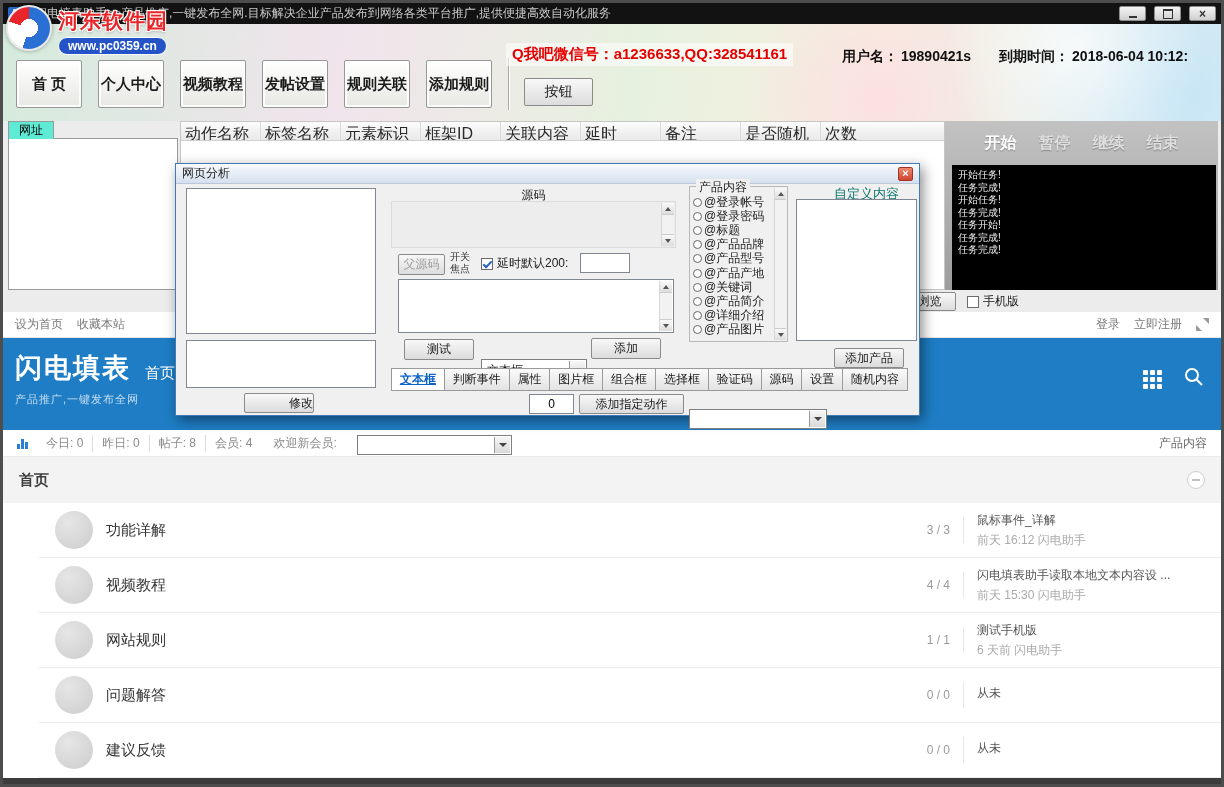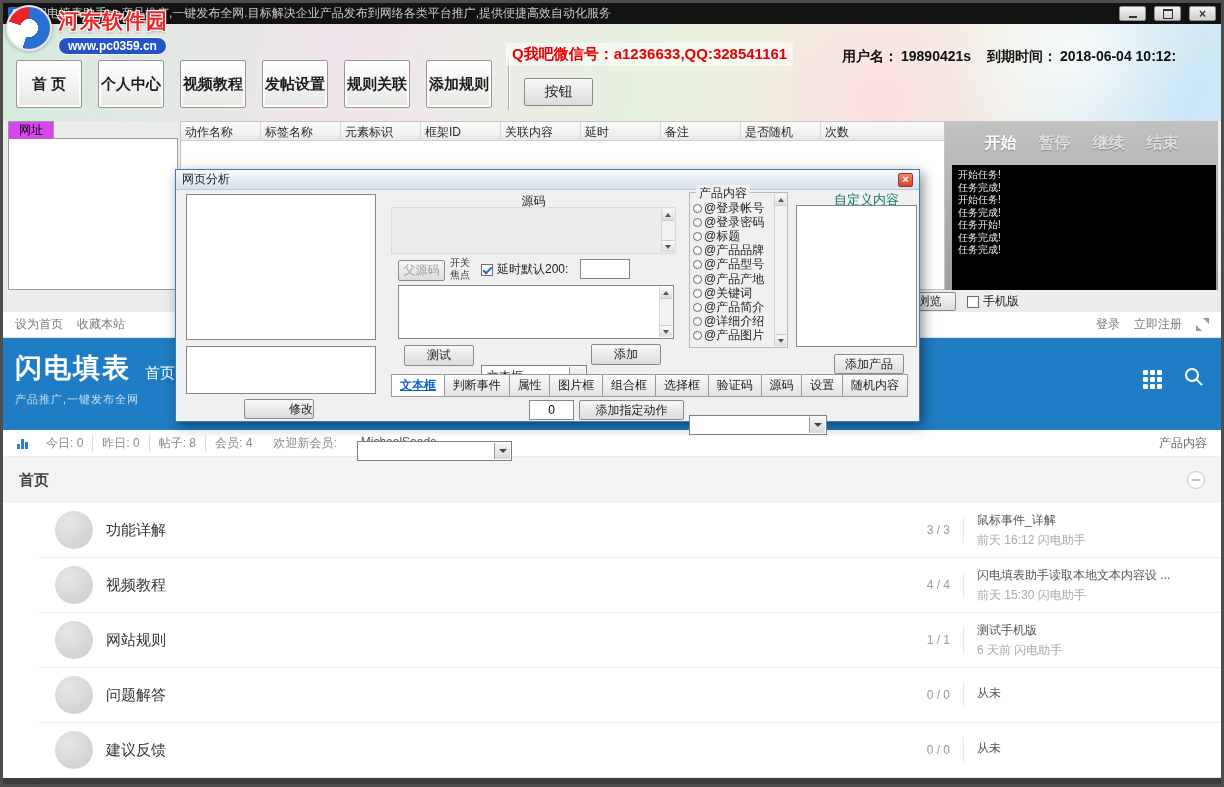--- a/index.html
+++ b/index.html
@@ -24,38 +24,38 @@
  radial-gradient(circle at 88% 25%, rgba(255,255,255,.75), rgba(255,255,255,0) 12%),
  radial-gradient(circle at 72% 78%, rgba(255,214,228,.6), rgba(255,214,228,0) 16%),
  radial-gradient(circle at 96% 68%, rgba(188,226,248,.7), rgba(188,226,248,0) 14%),
  linear-gradient(100deg,#d4ebdc,#f1e4ec 28%,#e7f1df 52%,#f7efdf 72%,#dcedf3 100%);}
 .nav{position:absolute;left:13px;top:36px;display:flex;gap:16px;}
 .nav-btn{width:66px;height:48px;background:linear-gradient(#ffffff,#e7e7e3);border:1px solid #979797;border-radius:2px;box-shadow:inset 0 0 0 2px rgba(255,255,255,.85);font-size:15px;font-weight:bold;color:#1c1c1c;display:flex;align-items:center;justify-content:center;white-space:nowrap;}
 .nav-sep{position:absolute;left:505px;top:34px;width:1px;height:52px;background:#a9a9a9;box-shadow:1px 0 0 #fff;}
 .btn3d{background:linear-gradient(#f8f8f8,#dcdcdc);border:1px solid #8a8a8a;border-radius:2px;font-size:12px;color:#1a1a1a;display:flex;align-items:center;justify-content:center;}
 .btn-test{position:absolute;left:521px;top:54px;width:69px;height:28px;font-size:14px;}
 .contact{position:absolute;left:503px;top:19px;background:rgba(255,255,255,.55);padding:2px 6px;color:#e60000;font-weight:bold;font-size:15px;white-space:nowrap;}
-.userinfo{position:absolute;left:839px;top:24px;width:379px;display:flex;gap:16px;font-size:14px;font-weight:bold;color:#101010;white-space:nowrap;overflow:hidden;}
+.userinfo{position:absolute;left:839px;top:24px;width:379px;display:flex;gap:28px;font-size:14px;font-weight:bold;color:#101010;white-space:nowrap;overflow:hidden;}
 .ui-pair{display:flex;gap:3px;}
 
 
 .watermark{position:absolute;left:6px;top:5px;z-index:950;display:flex;align-items:flex-start;gap:6px;}
 .wm-logo{width:46px;height:46px;border-radius:50%;border:2px solid #e8e8e8;box-shadow:0 0 4px rgba(0,0,0,.35);
 background:radial-gradient(circle at 50% 50%, #fff 0 9px, transparent 9px), conic-gradient(#2a6fd4 0 55%, #ffffff 55% 80%, #e8262a 80% 100%);}
 .wm-text{display:flex;flex-direction:column;align-items:flex-start;padding-top:2px;}
 .wm-name{font-size:21px;font-weight:bold;color:#e8262a;letter-spacing:1px;
 text-shadow:-1px -1px 0 #fff,1px -1px 0 #fff,-1px 1px 0 #fff,1px 1px 0 #fff,0 2px 3px rgba(0,0,0,.25);}
 .wm-url{margin-top:2px;background:#2353c6;color:#fff;font-size:12px;font-weight:bold;padding:1px 9px;border-radius:9px;border:1px solid #fff;}
 
 
-.url-tab{position:absolute;left:8px;top:121px;width:46px;height:18px;background:#d946ef;border:1px solid #9a9a9a;border-bottom:none;font-size:12px;display:flex;align-items:center;justify-content:center;z-index:2;}
+.url-tab{position:absolute;left:8px;top:121px;width:46px;height:18px;background:#5eead4;border:1px solid #9a9a9a;border-bottom:none;font-size:12px;display:flex;align-items:center;justify-content:center;z-index:2;}
 .url-box{position:absolute;left:8px;top:138px;width:170px;height:152px;background:#fff;border:1px solid #9a9a9a;}
 .table{position:absolute;left:180px;top:121px;width:765px;height:169px;background:#fff;border:1px solid #c6c6c6;}
 .thead{display:flex;height:19px;background:linear-gradient(#fcfcfc,#e9e9e9);border-bottom:1px solid #cfcfcf;}
-.th{width:80px;flex:none;border-right:1px solid #d9d9d9;font-size:12px;color:#2a2a2a;padding:2px 0 0 4px;white-space:nowrap;overflow:hidden;}
+.th{width:80px;flex:none;border-right:1px solid #d9d9d9;font-size:16px;color:#2a2a2a;padding:2px 0 0 4px;white-space:nowrap;overflow:hidden;}
 .th:last-child{flex:1;border-right:none;}
 .rpanel{position:absolute;left:945px;top:121px;width:273px;height:169px;background:linear-gradient(#c2c2c2,#9d9d9d);}
 .rp-controls{height:44px;display:flex;align-items:center;justify-content:center;gap:22px;font-size:16px;font-weight:bold;}
 .rp-btn{color:#dedede;text-shadow:0 1px 1px rgba(0,0,0,.3);}
 .rp-btn.active{color:#fff;}
 .console{position:absolute;left:7px;top:44px;width:264px;height:125px;background:#000;color:#efefef;font-size:10px;line-height:12.5px;padding:4px 6px;overflow:hidden;}
 .btn-browse{position:absolute;left:903px;top:292px;width:53px;height:19px;z-index:10;}
 .mobile{position:absolute;left:967px;top:293px;display:flex;align-items:center;gap:4px;font-size:12px;color:#222;}
 .checkbox{width:12px;height:12px;background:#fff;border:1px solid #6b6b6b;position:relative;flex:none;}
 .checkbox.on::after{content:"";position:absolute;left:1px;top:2px;width:7px;height:3px;border-left:2px solid #2264c8;border-bottom:2px solid #2264c8;transform:rotate(-45deg);}
@@ -94,21 +94,21 @@
 .f-title{margin-left:13px;font-size:15px;color:#333;white-space:nowrap;}
 .f-spacer{flex:1;}
 .f-counts{width:52px;text-align:right;font-size:12px;color:#9a9a9a;flex:none;white-space:nowrap;}
 .f-vdiv{width:1px;height:26px;background:#e8e8e8;margin:0 13px;flex:none;}
 .f-last{width:228px;flex:none;overflow:hidden;}
 .f-post{display:block;font-size:12px;color:#555;white-space:nowrap;overflow:hidden;text-overflow:ellipsis;}
 .f-meta{display:block;font-size:12px;color:#aaa;margin-top:3px;white-space:nowrap;}
 .bottombar{position:absolute;left:3px;top:778px;width:1218px;height:6px;background:#3c3c3c;}
 
 
-.dialog{position:absolute;left:175px;top:169px;width:745px;height:253px;background:#f0f0f0;border:1px solid #3f7cb6;box-shadow:3px 4px 12px rgba(0,0,0,.45);z-index:100;}
+.dialog{position:absolute;left:175px;top:163px;width:745px;height:253px;background:#f0f0f0;border:1px solid #3f7cb6;box-shadow:3px 4px 12px rgba(0,0,0,.45);z-index:100;}
 .dlg-title{height:20px;background:linear-gradient(#f8fbfe,#d5e0ee);border-bottom:1px solid #bcc8da;display:flex;align-items:center;padding:0 6px;font-size:12px;color:#222;}
 .dlg-close{margin-left:auto;width:15px;height:14px;background:linear-gradient(#ef8a6e,#cf4530);border:1px solid #a23327;border-radius:2px;display:flex;align-items:center;justify-content:center;}
 .dlg-close::after{content:"×";color:#fff;font-size:11px;font-weight:bold;line-height:1;}
 .sunken{position:absolute;background:#fff;border:1px solid #808792;}
 .d-list1{left:10px;top:24px;width:190px;height:146px;}
 .d-list2{left:10px;top:176px;width:190px;height:48px;}
 .d-modify{position:absolute;left:68px;top:229px;width:70px;height:20px;padding-left:44px;}
 .d-srclabel{position:absolute;left:215px;top:23px;width:285px;text-align:center;font-size:12px;color:#222;}
 .d-srcarea{position:absolute;left:215px;top:37px;width:285px;height:47px;background:#ededed;border:1px solid #dcdcdc;}
 .d-parent{position:absolute;left:222px;top:90px;width:47px;height:21px;color:#9c9c9c;}

